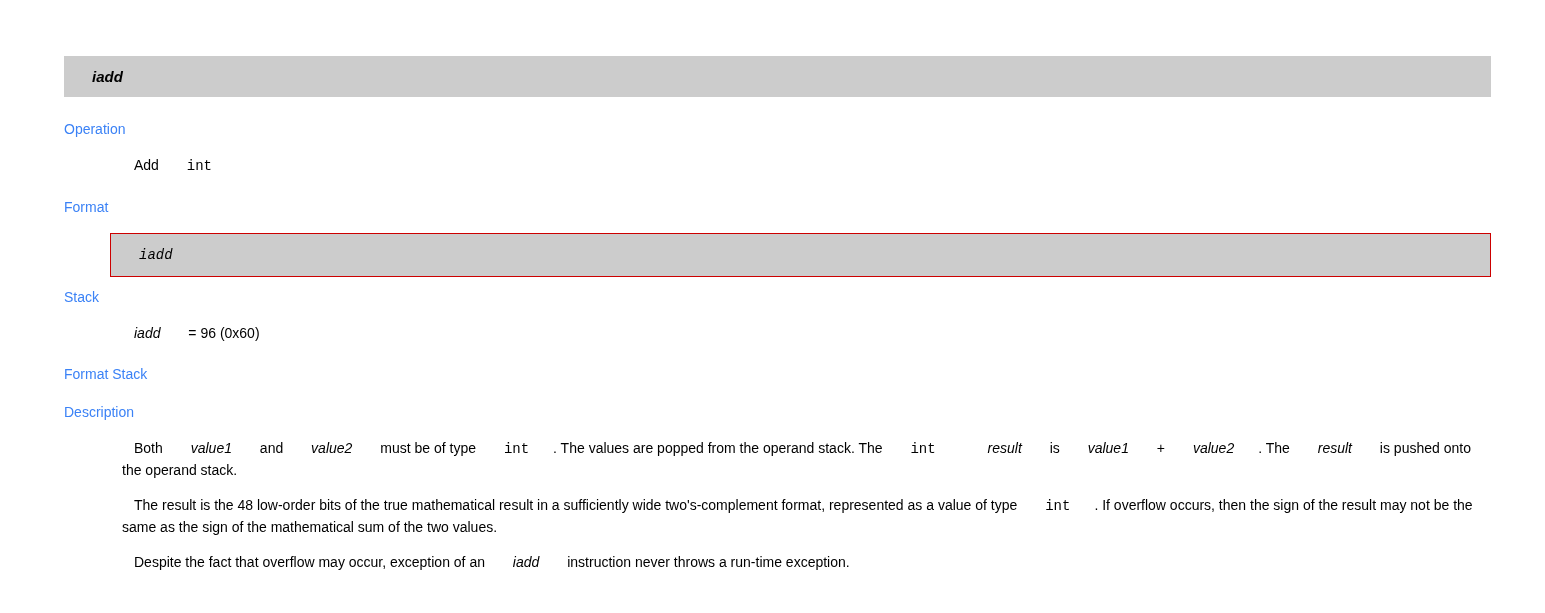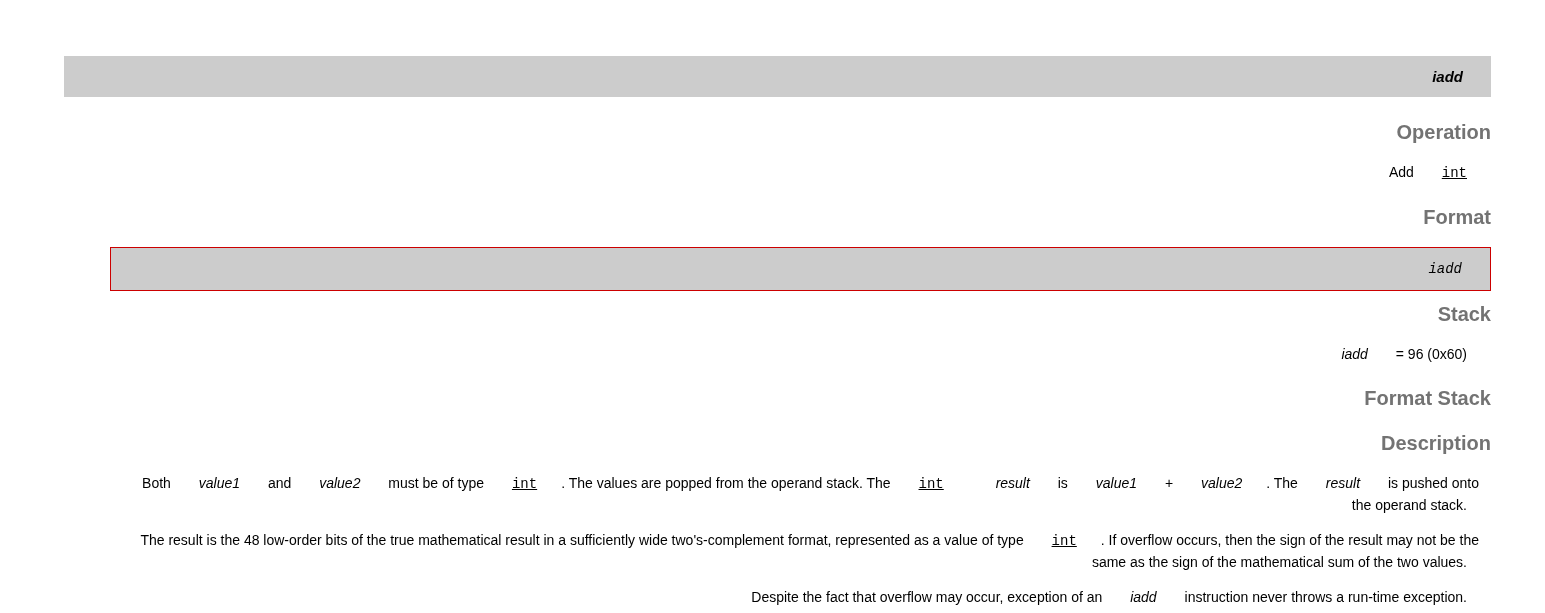--- a/index.html
+++ b/index.html
@@ -1,59 +1,57 @@
 <!DOCTYPE html>
 <html><head>
   <meta charset="utf-8">
   <style>
     * {
       margin: 12px;
       padding: 0;
       box-sizing: border-box;
-      text-align: right;
     }
     body {
       font-family: Arial, Helvetica, sans-serif;
       font-size: 14px;
       color: #000;
       background: #fff;
       padding: 20px 18px;
     }
     .title-bar {
       background: #cccccc;
       padding: 12px 16px;
       margin-left: 22px;
       margin-bottom: 24px;
     }
     .title-bar-text {
       font-weight: bold;
       font-style: italic;
       font-size: 15px;
     }
     .section-heading {
-      color: #737373;
-      font-weight: bold;
-      font-size: 20px;
+      color: #3b82f6;
+      font-weight: normal;
+      font-size: 14px;
       margin-left: 22px;
       margin-bottom: 18px;
     }
     .content-block {
       margin-left: 68px;
       margin-bottom: 22px;
     }
     .content-block p {
       margin-bottom: 14px;
       line-height: 1.5;
     }
     .content-block p:last-child {
       margin-bottom: 0;
     }
     .mono {
       font-family: "Courier New", monospace;
-      text-decoration: underline;
     }
     .italic {
       font-style: italic;
     }
     .format-box {
       background: #cccccc;
       border: 1px solid #cc0000;
       padding: 13px 16px;
       margin-left: 68px;
       margin-bottom: 10px;

